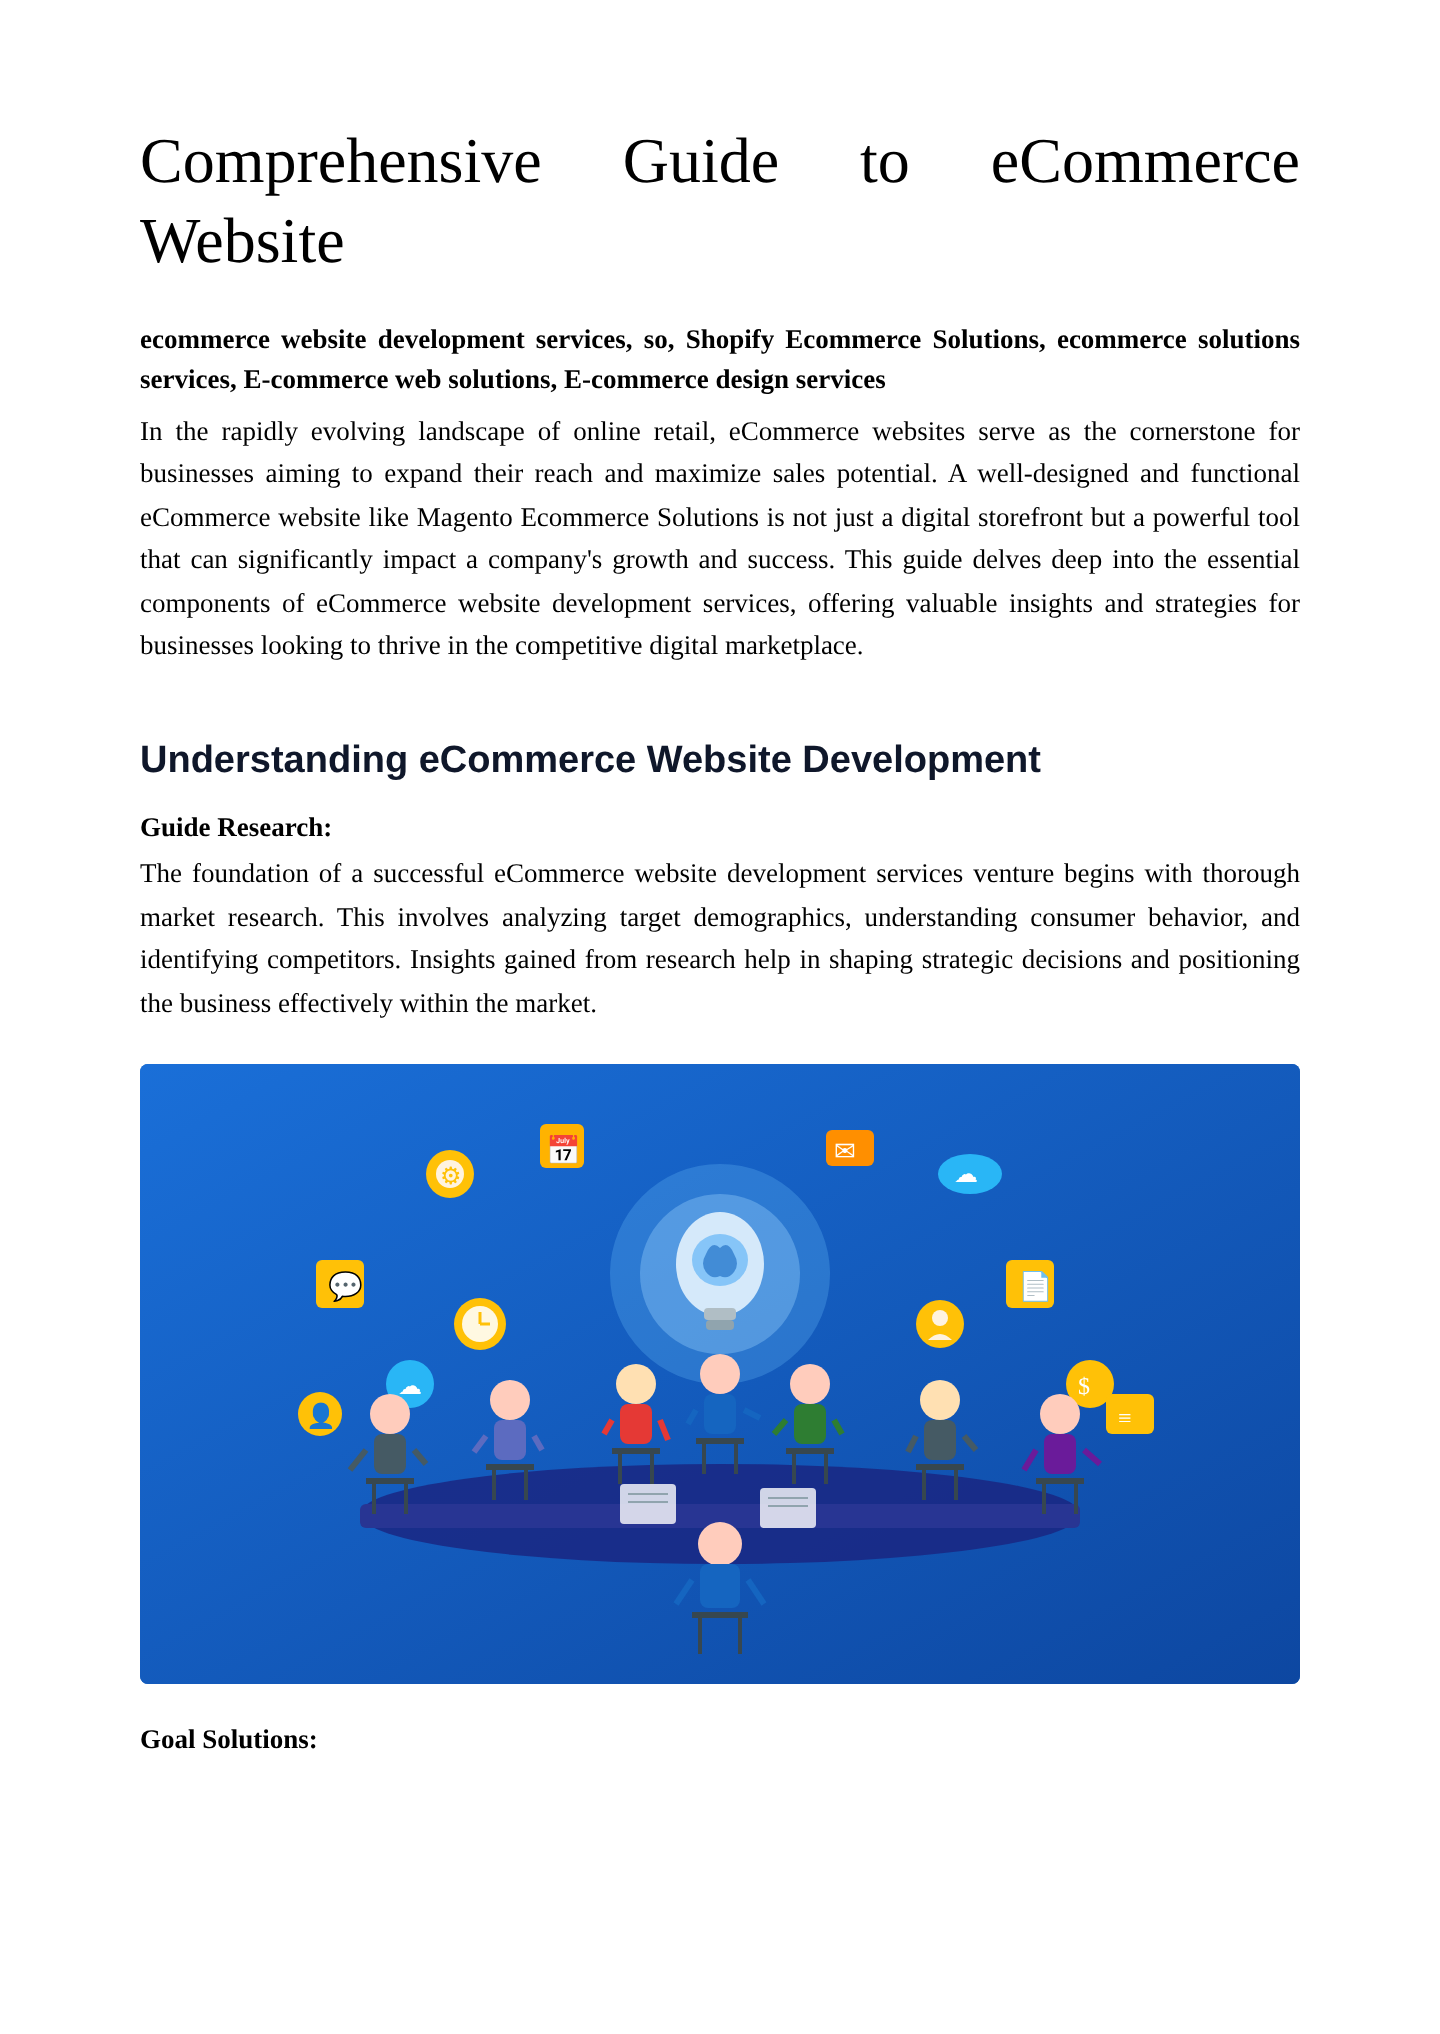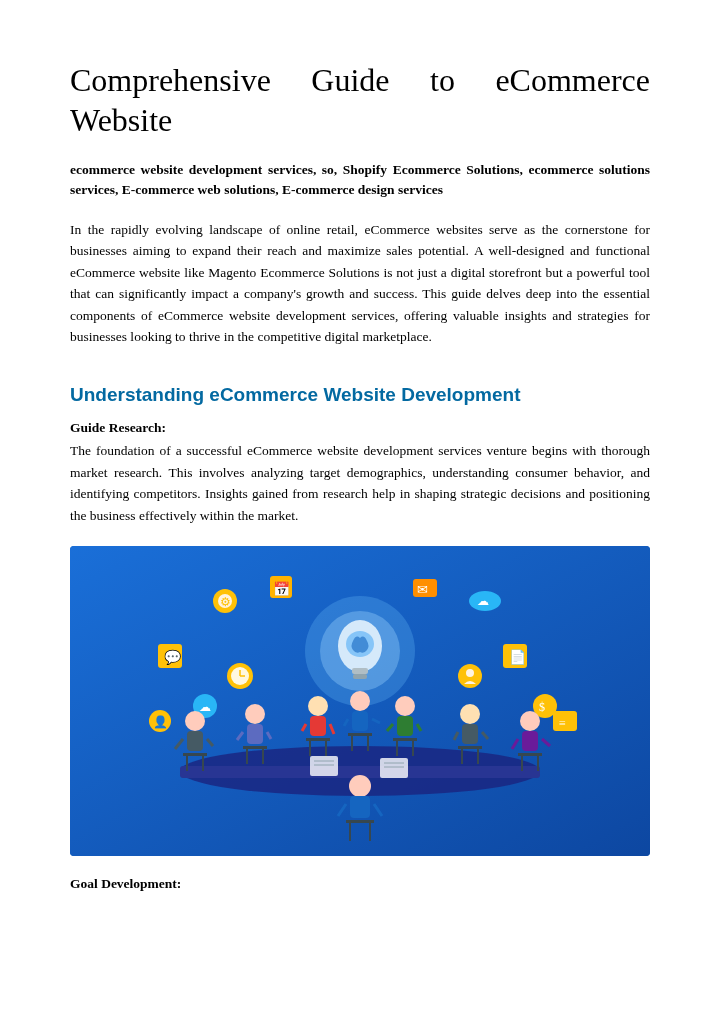--- a/index.html
+++ b/index.html
@@ -29,35 +29,35 @@
       line-height: 1.25;
       color: #000000;
       margin-bottom: 20px;
       text-align: justify;
     }
 
     .keywords-line {
       font-size: 13.5px;
       font-weight: bold;
       line-height: 1.5;
-      margin-bottom: 18px;
+      margin-bottom: 4px;
       text-align: justify;
     }
 
     .intro-paragraph {
       font-size: 13.5px;
       line-height: 1.6;
       text-align: justify;
       margin-bottom: 36px;
     }
 
     .section-heading {
       font-size: 19px;
       font-weight: bold;
-      color: #0369a1;
+      color: #0f172a;
       margin-bottom: 10px;
       font-family: Arial, sans-serif;
     }
 
     .subsection-heading {
       font-size: 14px;
       font-weight: bold;
       color: #c8a000;
       margin-bottom: 12px;
       font-family: Arial, sans-serif;
@@ -293,15 +293,15 @@
         <text x="-7" y="5" font-size="12" fill="white">👤</text>
       </g>
 
       <g transform="translate(495, 175)">
         <rect x="-12" y="-10" width="24" height="20" rx="3" fill="#ffc107"></rect>
         <text x="-6" y="6" font-size="12" fill="white">≡</text>
       </g>
     </svg>
   </div>
 
-  <p class="goal-def-heading">Goal Development:</p>
+  <p class="goal-def-heading">Goal Solutions:</p>
 
 </div>
 
 </body></html>

